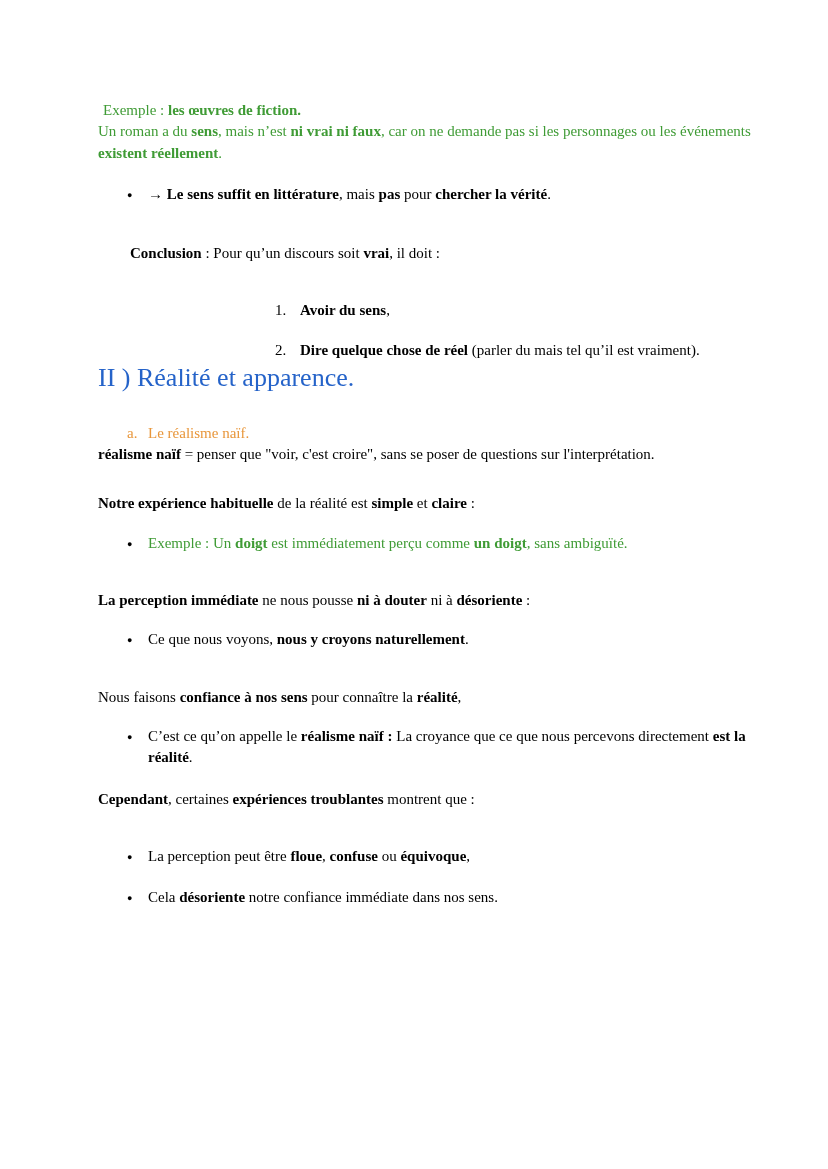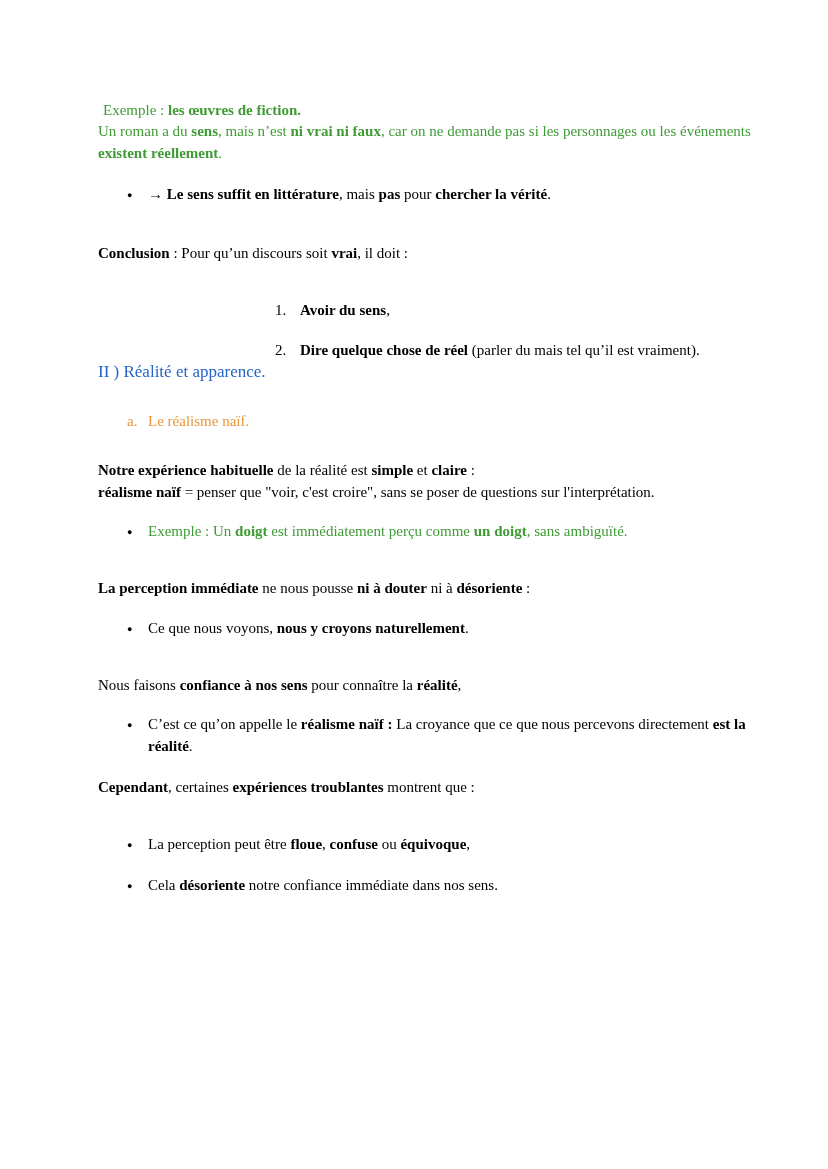--- a/index.html
+++ b/index.html
@@ -10,41 +10,41 @@
     min-height: 1169px;
     margin: 0 auto;
     background: var(--page-bg, #ffffff);
     font-family: "Liberation Serif", "DejaVu Serif", serif;
     font-size: 15px;
     line-height: 1.42;
     color: #000000;
     padding: 92px 52px 40px 98px;
   }
   .para { margin: 0; }
-  h2.heading { margin: 0; font-weight: normal; font-size: 17px; line-height: 1.3; }
+  h2.heading { margin: 0; font-weight: normal; font-size: 26px; line-height: 1.3; }
   .bold { font-weight: bold; }
   .green { color: var(--green, #3f9b35); }
   .blue { color: var(--blue, #2563c9); }
   .orange { color: var(--orange, #e8963a); }
   .indent-sm { margin-left: 5px; }
 
   .li { position: relative; padding-left: 50px; margin: 0; }
   .li .marker { position: absolute; left: 29px; top: 0; color: #000; }
   .li.bullet .marker { font-size: 9px; top: 5px; }
   .li.numbered { padding-left: 202px; }
   .li.numbered .marker { left: 177px; }
   .li.lettered .marker { color: inherit; }
 
   .mt8  { margin-top: 8px; }
   .mt18 { margin-top: 18px; }
   .mt20 { margin-top: 20px; }
   .mt22 { }
   .mt28 { margin-top: 28px; }
   .mt36 { margin-top: 36px; }
-  .mt38 { margin-top: 38px; }
+  .mt38 { margin-top: 38px; margin-left: 32px; }
   .mt48 { margin-top: 48px; }
 </style>
 </head>
 <body>
 
 <div class="page">
 
   <p class="para green indent-sm mt8"><span>Exemple : </span><span class="bold">les œuvres de fiction.</span></p>
 
   <p class="para green mt22"><span>Un roman a du </span><span class="bold">sens</span><span>, mais n’est </span><span class="bold">ni vrai ni faux</span><span>, car on ne demande pas si les personnages ou les événements </span><span class="bold">existent réellement</span><span>.</span></p>
@@ -54,23 +54,23 @@
   <p class="para mt38"><span class="bold">Conclusion</span><span> : Pour qu’un discours soit </span><span class="bold">vrai</span><span>, il doit :</span></p>
 
   <div class="li numbered mt36"><span class="marker">1.</span><span class="bold">Avoir du sens</span><span>,</span></div>
 
   <div class="li numbered mt18"><span class="marker">2.</span><span class="bold">Dire quelque chose de réel</span><span> (parler du mais tel qu’il est vraiment).</span></div>
 
   <h2 class="heading blue mt48">II ) Réalité et apparence.</h2>
 
   <div class="li lettered orange mt28"><span class="marker">a.</span><span>Le réalisme naïf.</span></div>
 
+  <p class="para mt22"><span class="bold">réalisme naïf</span><span> = penser que "voir, c'est croire", sans se poser de questions sur l'interprétation.</span></p>
+
   <p class="para mt28"><span class="bold">Notre expérience habituelle</span><span> de la réalité est </span><span class="bold">simple</span><span> et </span><span class="bold">claire</span><span> :</span></p>
-
-  <p class="para mt22"><span class="bold">réalisme naïf</span><span> = penser que "voir, c'est croire", sans se poser de questions sur l'interprétation.</span></p>
 
   <div class="li bullet green mt18"><span class="marker">●</span><span>Exemple : Un </span><span class="bold">doigt</span><span> est immédiatement perçu comme </span><span class="bold">un doigt</span><span>, sans ambiguïté.</span></div>
 
   <p class="para mt36"><span class="bold">La perception immédiate</span><span> ne nous pousse </span><span class="bold">ni à douter</span><span> ni à </span><span class="bold">désoriente</span><span> :</span></p>
 
   <div class="li bullet mt18"><span class="marker">●</span><span>Ce que nous voyons, </span><span class="bold">nous y croyons naturellement</span><span>.</span></div>
 
   <p class="para mt36"><span>Nous faisons </span><span class="bold">confiance à nos sens</span><span> pour connaître la </span><span class="bold">réalité</span><span>,</span></p>
 
   <div class="li bullet mt18"><span class="marker">●</span><span>C’est ce qu’on appelle le </span><span class="bold">réalisme naïf : </span><span> La croyance que ce que nous percevons directement </span><span class="bold">est la réalité</span><span>.</span></div>

